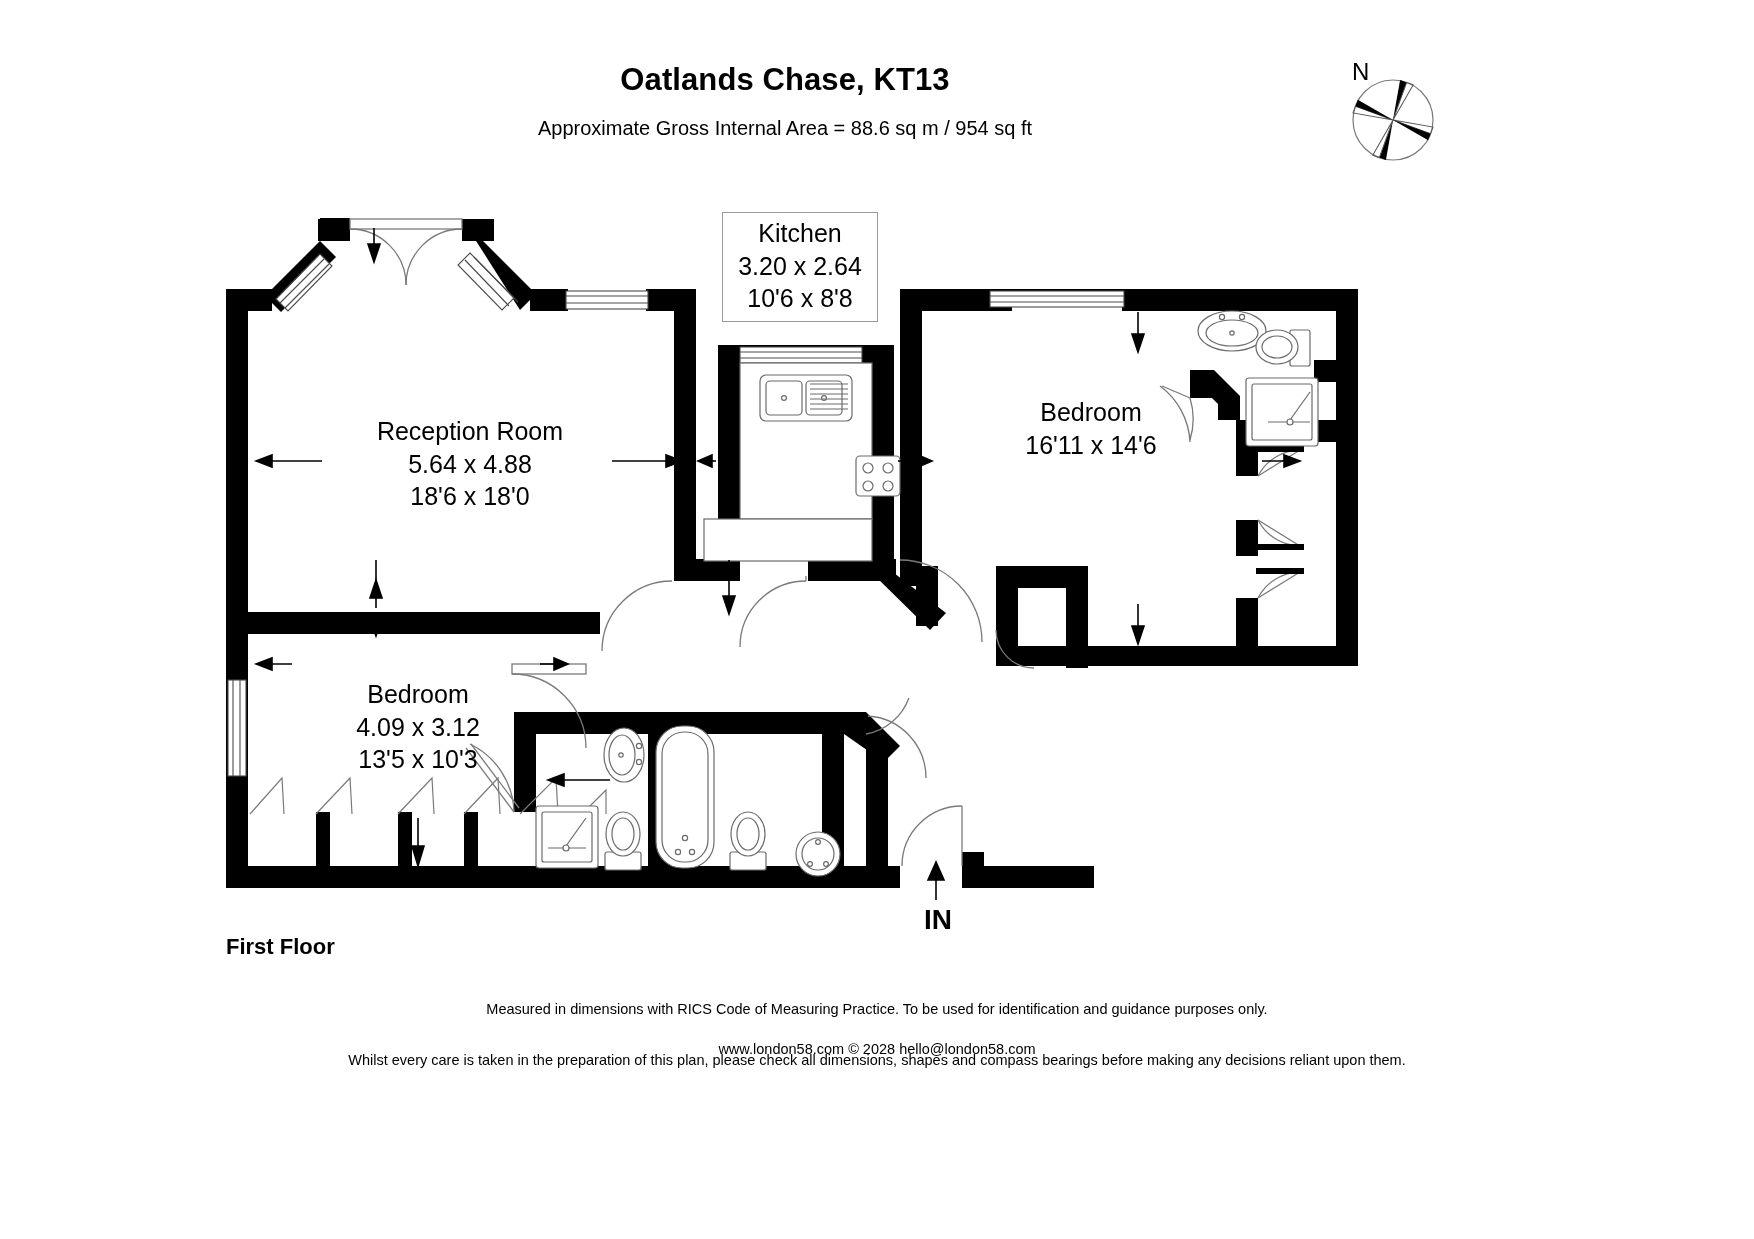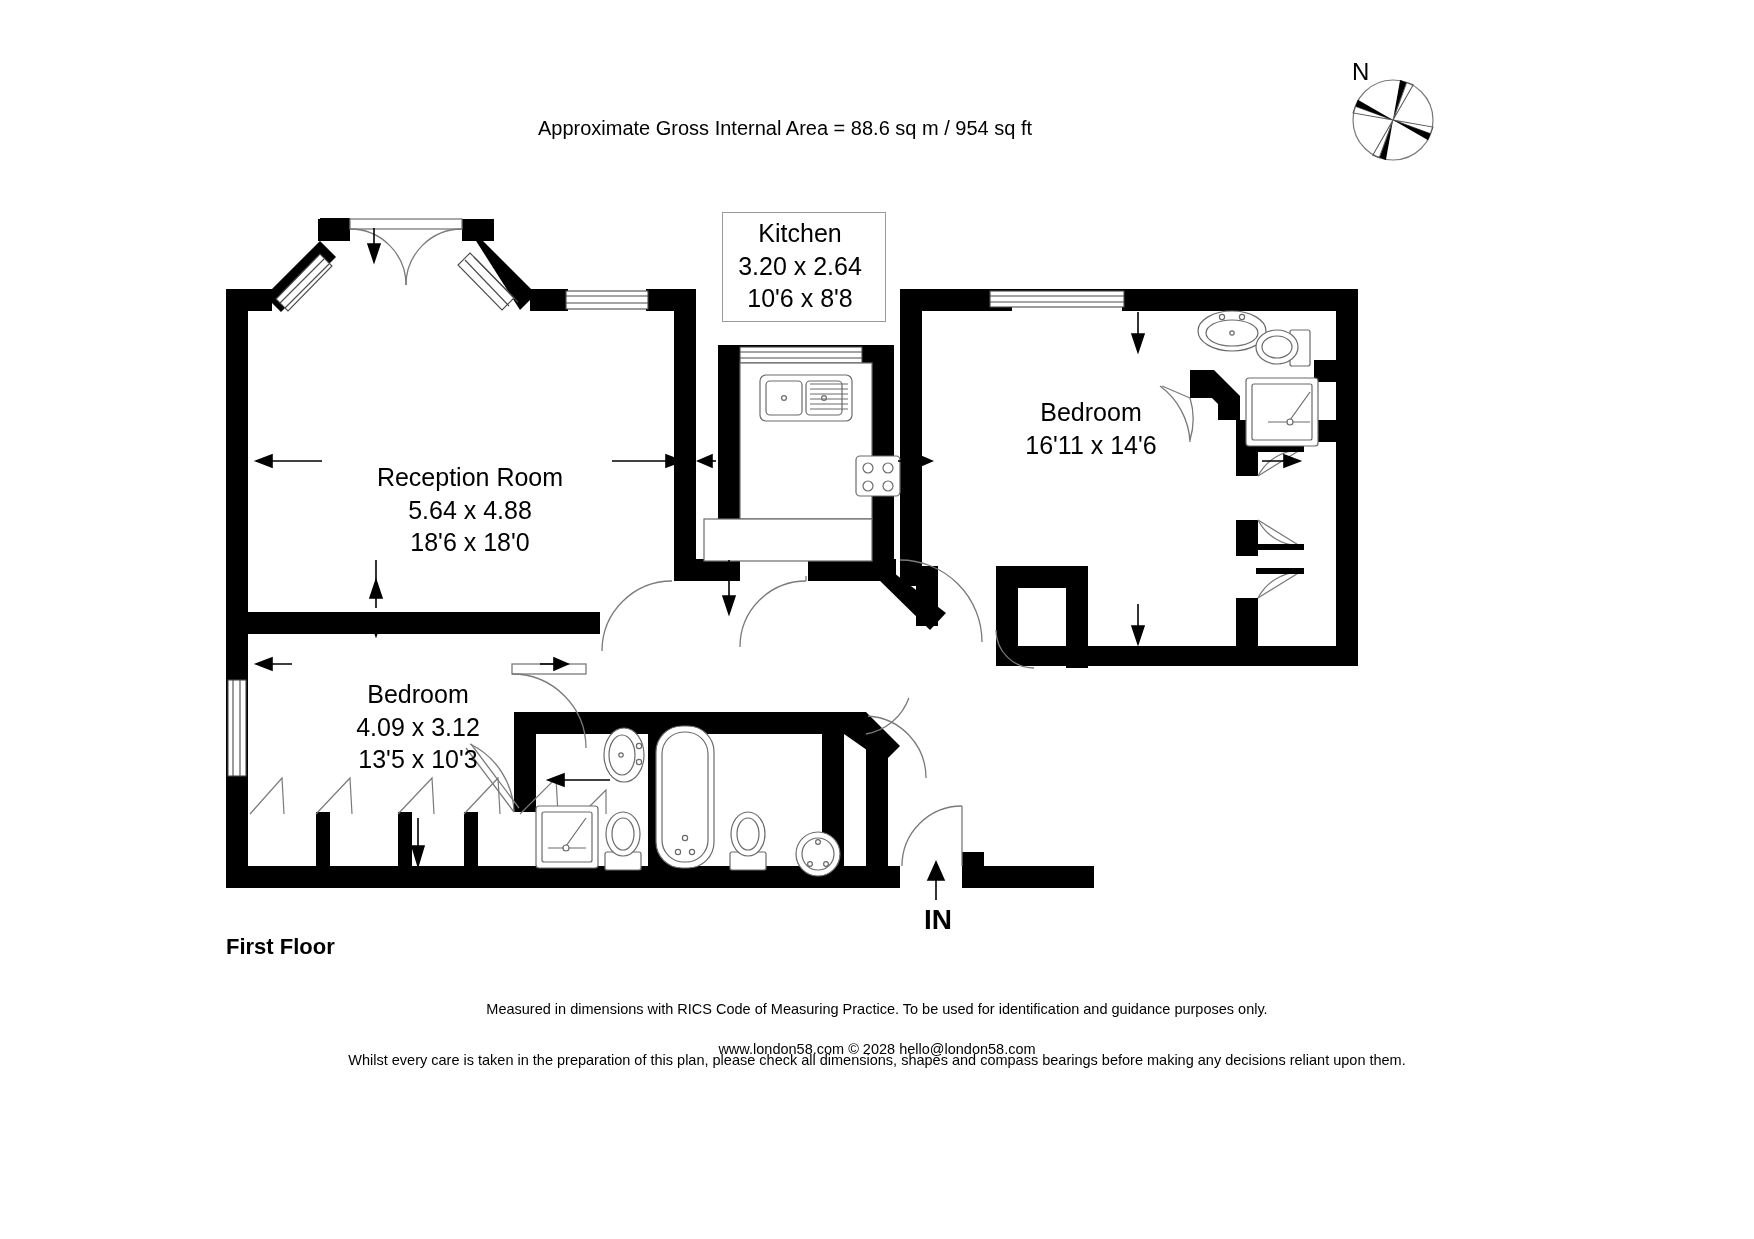--- a/index.html
+++ b/index.html
@@ -71,21 +71,21 @@
   }
   .room-label .rname { font-size: 25px; }
   .room-label .rdim { font-size: 25px; }
 
   #kitchen-box {
     position: absolute;
     left: 722px; top: 212px;
     width: 146px;
     border: 1px solid #9a9a9a;
     background: #ffffff;
-    padding: 4px 12px 6px 4px;
+    padding: 4px 4px 6px 4px;
     text-align: center;
     line-height: 1.30;
     z-index: 40;
   }
   #kitchen-box .rname { font-size: 25px; display:block; }
   #kitchen-box .rdim { font-size: 25px; display:block; }
 
   #compass-wrap {
     position: absolute;
     left: 1338px; top: 62px;
@@ -96,20 +96,21 @@
     left: 14px; top: -4px;
     font-size: 24px;
   }
   svg { display: block; }
 </style>
 </head>
 <body>
 
 <div id="stage">
 
+  <div id="title">Oatlands Chase, KT13</div>
   <div id="subtitle">Approximate Gross Internal Area = 88.6 sq m / 954 sq ft</div>
 
   <div id="compass-wrap">
     <div id="compass-n">N</div>
     <svg width="110" height="110" viewBox="0 0 110 110">
       <circle cx="55" cy="58" r="40" fill="none" stroke="#7a7a7a" stroke-width="1.2"></circle>
 
       <g transform="rotate(20 55 58)">
         <polygon points="55,58 48,18 55,18" fill="#000"></polygon>
         <polygon points="55,58 62,18 55,18" fill="none" stroke="#555" stroke-width="1"></polygon>
@@ -491,21 +492,21 @@
       </g>
 
       <g>
         <line x1="936" y1="900" x2="936" y2="872"></line>
         <polygon points="936,862 928,880 944,880"></polygon>
       </g>
     </g>
 
   </svg>
 
-  <div class="room-label" style="left:268px; top:415px; width:404px;margin-top:46px;">
+  <div class="room-label" style="left:268px; top:415px; width:404px;">
     <div class="rname">Reception Room</div>
     <div class="rdim">5.64 x 4.88</div>
     <div class="rdim">18'6 x 18'0</div>
   </div>
 
   <div id="kitchen-box">
     <span class="rname">Kitchen</span>
     <span class="rdim">3.20 x 2.64</span>
     <span class="rdim">10'6 x 8'8</span>
   </div>

